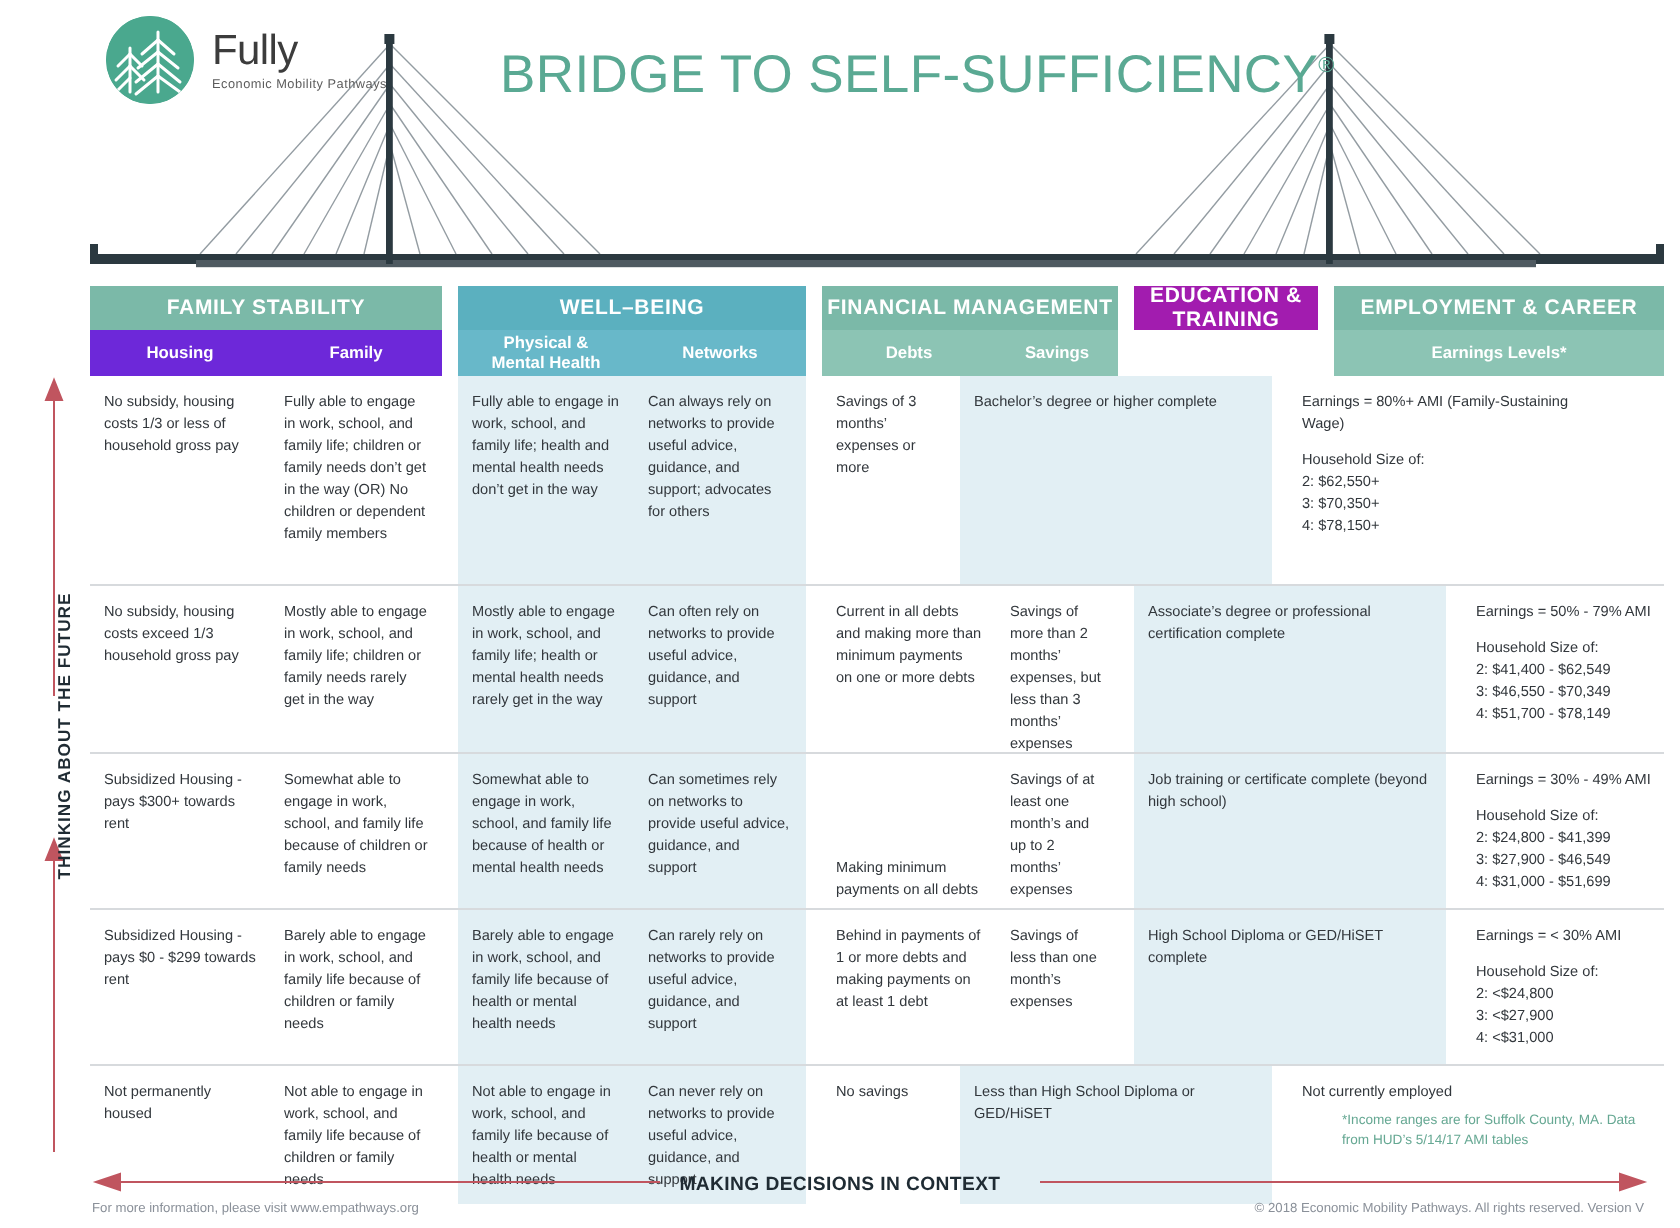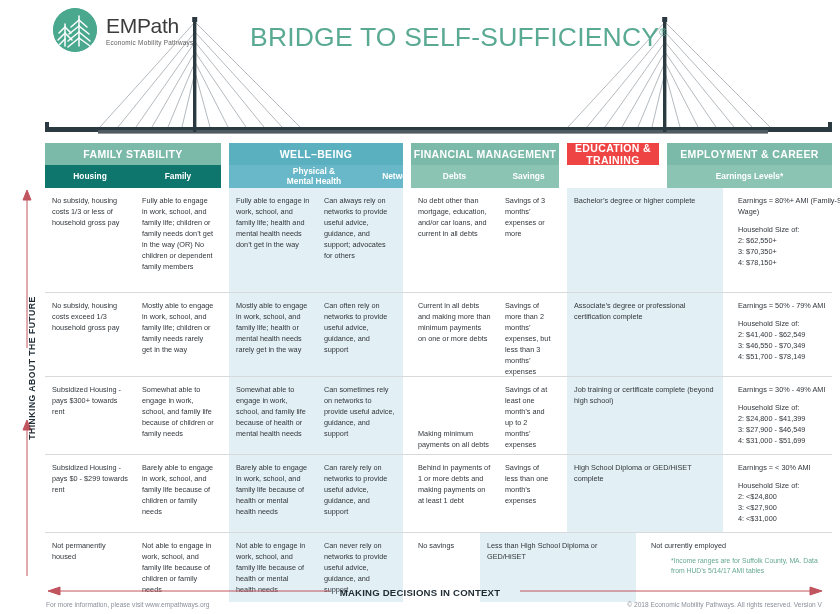--- a/index.html
+++ b/index.html
@@ -154,21 +154,21 @@
             <line x1="12" y1="16" x2="12" y2="38"></line>
             <line x1="12" y1="19" x2="6" y2="25"></line>
               <line x1="12" y1="19" x2="18" y2="25"></line>
             <line x1="12" y1="25" x2="5" y2="32"></line>
               <line x1="12" y1="25" x2="19" y2="32"></line>
             <line x1="12" y1="31" x2="5" y2="38"></line>
           </g>
         </svg>
       </div>
       <div id="logo-text">
-        <div id="logo-title">EMPath</div>
+        <div id="logo-title">Fully</div>
         <div id="logo-sub">Economic Mobility Pathways</div>
       </div>
     </div>
 
     <div id="main-title"><span>BRIDGE TO SELF-SUFFICIENCY</span><span class="reg">®</span></div>
   </div>
 
   <div id="vaxis">
     <svg width="30" height="390" viewBox="0 0 30 390">
       <g stroke="#c0555f" stroke-width="1" fill="#c0555f">
@@ -178,41 +178,41 @@
         <polygon points="15,232 11,242 19,242"></polygon>
       </g>
     </svg>
     <div id="vaxis-label">THINKING ABOUT THE FUTURE</div>
   </div>
 
   <div id="table-area">
     <div class="hdr-row" id="hdr-row">
         <div class="hdr-col" style="width: 176px;">
           <div class="hdr-top" style="background: rgb(123, 185, 168);">FAMILY STABILITY</div>
-          <div class="hdr-bottom" style="background: #0f766e;">
+          <div class="hdr-bottom" style="background: #6d28d9;">
             <div class="hdr-sub" style="flex: 0 0 90px;">Housing</div>
             <div class="hdr-sub" style="flex: 0 0 86px;">Family</div>
           </div>
         </div>
         <div class="hdr-col" style="width: 174px;">
           <div class="hdr-top" style="background: rgb(91, 176, 191);">WELL–BEING</div>
           <div class="hdr-bottom" style="background: rgb(104, 184, 201);">
-            <div class="hdr-sub" style="flex: 0 0 88px; margin-left: 41px;">Physical &amp;<br>Mental Health</div>
+            <div class="hdr-sub" style="flex: 0 0 88px;">Physical &amp;<br>Mental Health</div>
             <div class="hdr-sub" style="flex: 0 0 86px;">Networks</div>
           </div>
         </div>
         <div class="hdr-col" style="width: 172px;">
           <div class="hdr-top" style="background: rgb(123, 185, 168);">FINANCIAL MANAGEMENT</div>
           <div class="hdr-bottom" style="background: rgb(140, 196, 180);">
             <div class="hdr-sub" style="flex: 0 0 87px;">Debts</div>
             <div class="hdr-sub" style="flex: 0 0 61px;">Savings</div>
           </div>
         </div>
         <div class="hdr-col" style="width: 156px;">
-          <div class="hdr-top" style="background: #ef4444;">EDUCATION &amp; TRAINING</div>
+          <div class="hdr-top" style="background: #a21caf;">EDUCATION &amp; TRAINING</div>
         </div>
         <div class="hdr-col" style="width: 165px;">
           <div class="hdr-top" style="background: rgb(123, 185, 168);">EMPLOYMENT &amp; CAREER</div>
           <div class="hdr-bottom" style="background: rgb(140, 196, 180);">
             <div class="hdr-sub" style="flex: 0 0 165px;">Earnings Levels*</div>
           </div>
         </div>
       </div>
     <div id="body-rows">
         <div class="body-row first" style="height: 104px;">
@@ -226,23 +226,20 @@
           </div>
           <div class="body-group tint">
             <div class="cell" style="flex: 0 0 88px;">
               <p>Fully able to engage in work, school, and family life; health and mental health needs don’t get in the way</p>
             </div>
             <div class="cell" style="flex: 0 0 86px;">
               <p>Can always rely on networks to provide useful advice, guidance, and support; advocates for others</p>
             </div>
           </div>
           <div class="body-group">
-            <div class="cell" style="flex: 0 0 87px;">
-              <p>No debt other than mortgage, education, and/or car loans, and current in all debts</p>
-            </div>
             <div class="cell" style="flex: 0 0 61px;">
               <p>Savings of 3 months’ expenses or more</p>
             </div>
           </div>
           <div class="body-group tint">
             <div class="cell" style="flex: 0 0 156px;">
               <p>Bachelor’s degree or higher complete</p>
             </div>
           </div>
           <div class="body-group">

